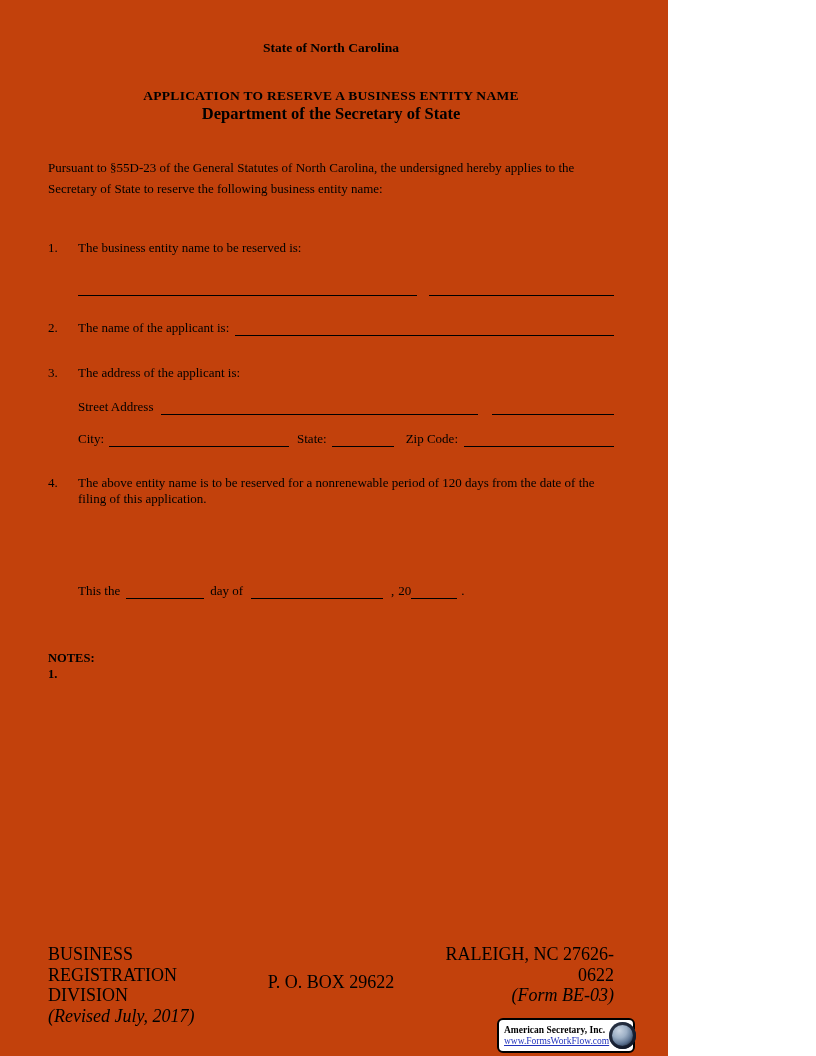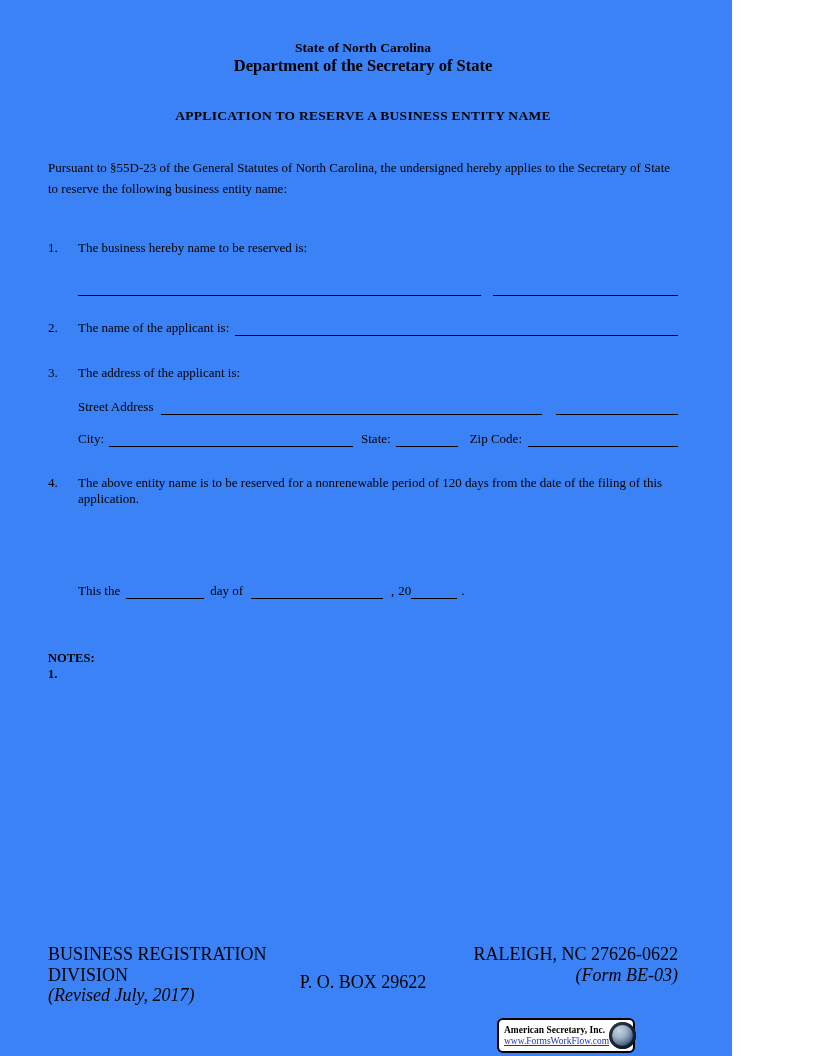--- a/index.html
+++ b/index.html
@@ -1,20 +1,20 @@
 <!DOCTYPE html>
 <html><head>
 <meta charset="utf-8">
 <style>
   * { margin:0; padding:0; box-sizing:border-box; }
   html,body { background:#fff; }
   .page {
     position:relative;
-    width:732px; height:1056px;
-    background:#3b82f6; color:#000;
+    width:668px; height:1056px;
+    background:#c2410c; color:#000;
     font-family:"Liberation Serif", serif;
     font-size:13px;
     padding:40px 54px 0 48px;
     overflow:hidden;
   }
   .center { text-align:center; }
   .italic { font-style:italic; }
 
   .hdr-state { font-size:13.5px; font-weight:bold; }
   .hdr-dept  { font-size:16.5px; font-weight:bold; }
@@ -98,28 +98,28 @@
     background:radial-gradient(circle at 38% 32%, #c9d4e2 0%, #9db0c6 30%, #5a7190 55%, #26354f 78%, #10192a 100%);
     box-shadow:inset 0 0 0 3px rgba(16,24,40,.85), inset -2px -2px 3px rgba(0,0,0,.55);
   }
 </style>
 </head>
 <body>
 
 <div class="page">
 
   <div class="center hdr-state">State of North Carolina</div>
+  <div class="center doc-title">APPLICATION TO RESERVE A BUSINESS ENTITY NAME</div>
   <div class="center hdr-dept">Department of the Secretary of State</div>
-  <div class="center doc-title">APPLICATION TO RESERVE A BUSINESS ENTITY NAME</div>
 
   <p class="intro">Pursuant to §55D-23 of the General Statutes of North Carolina, the undersigned hereby applies to the Secretary of State to reserve the following business entity name:</p>
 
   <div class="item item-1">
     <span class="num">1.</span>
-    <span class="txt">The business hereby name to be reserved is:</span>
+    <span class="txt">The business entity name to be reserved is:</span>
   </div>
   <div class="line-row-1">
     <span class="fl fl-long"></span>
     <span class="fl fl-short"></span>
   </div>
 
   <div class="item item-2">
     <span class="num">2.</span>
     <span class="lbl">The name of the applicant is:</span>
     <span class="fl fl-rest"></span>

